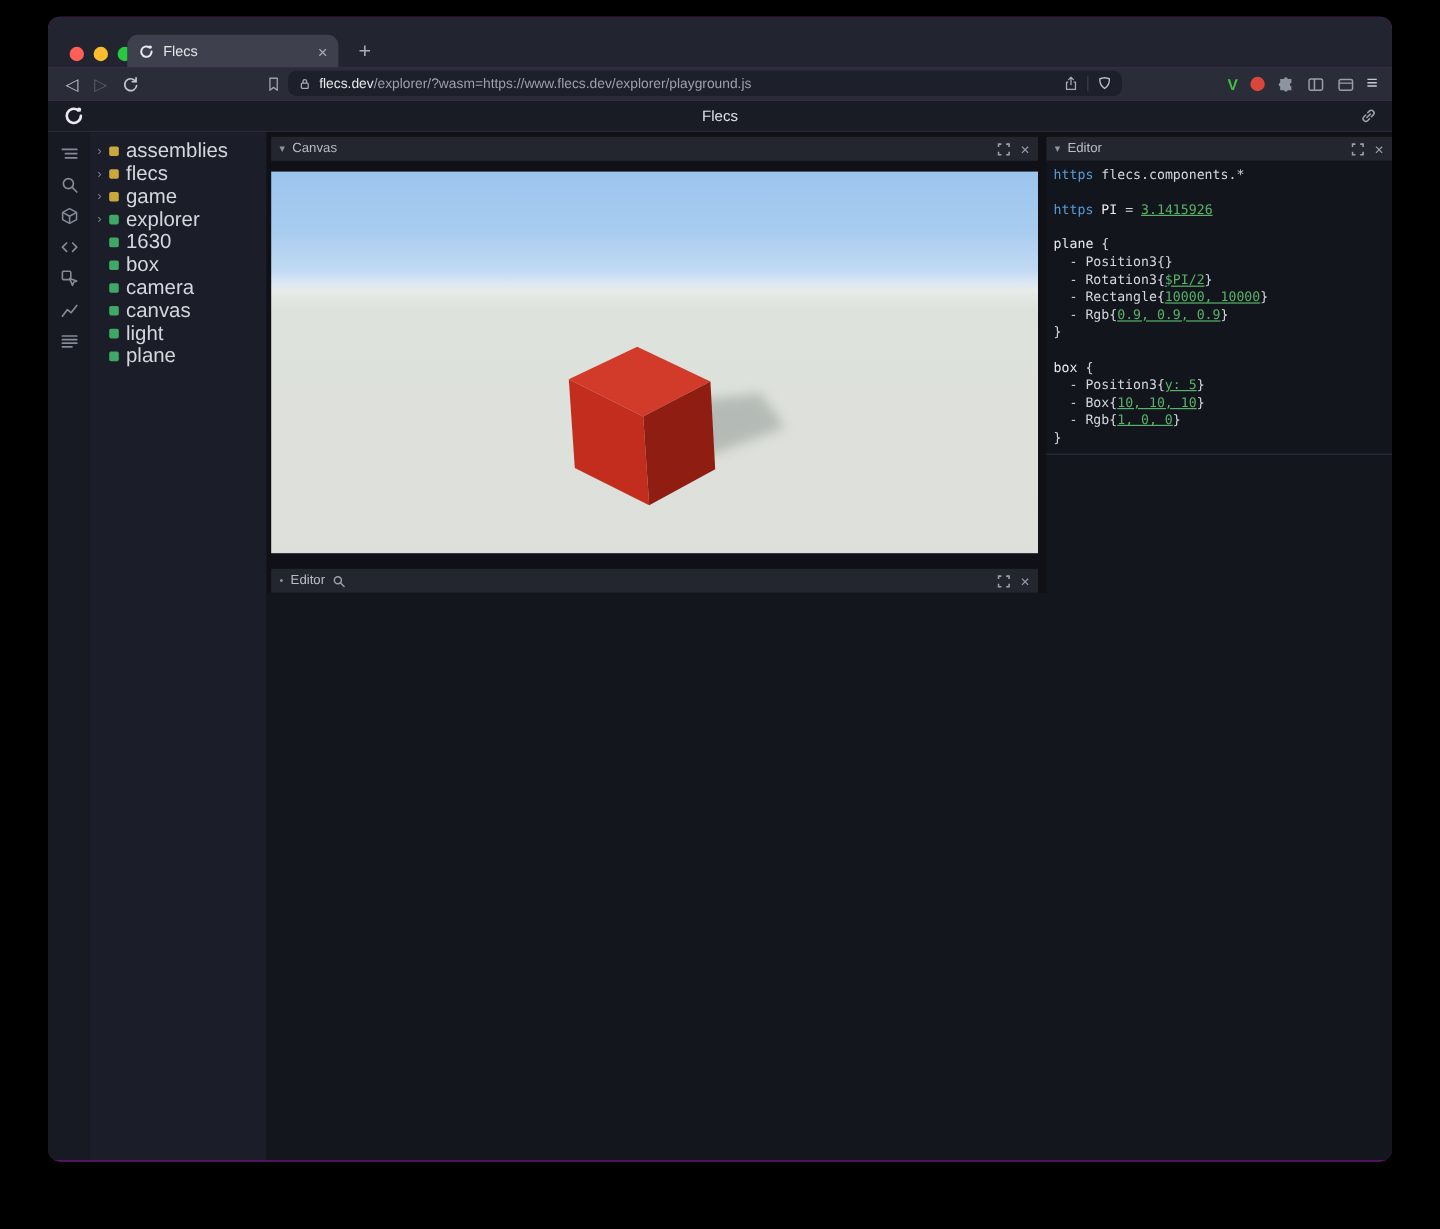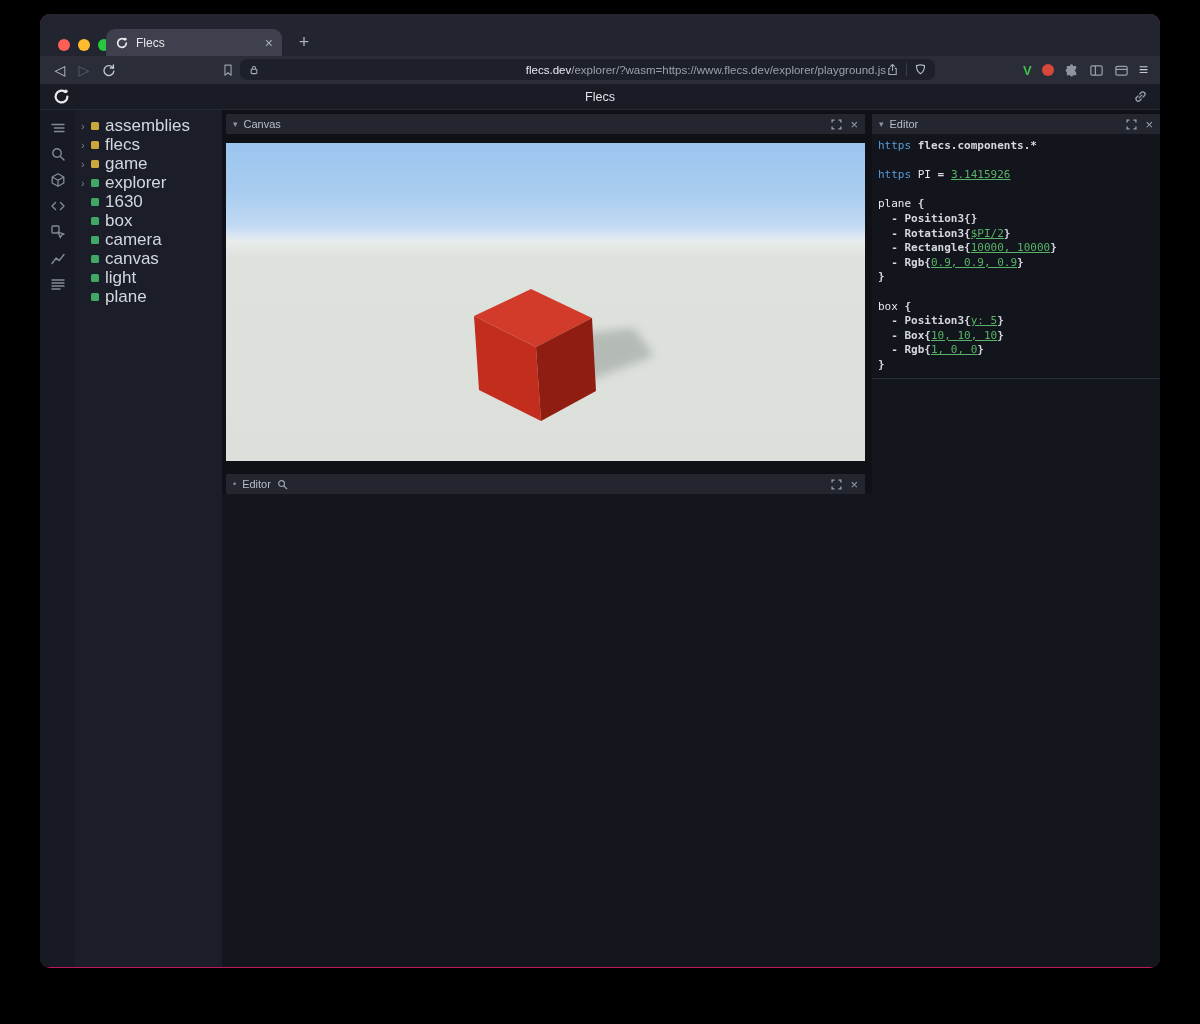--- a/index.html
+++ b/index.html
@@ -1,37 +1,37 @@
 <!DOCTYPE html>
 <html><head>
 <meta charset="utf-8">
 <style>
   * { margin:0; padding:0; box-sizing:border-box; }
   html,body { width:1200px; height:1024px; background:#000; font-family:"Liberation Sans", sans-serif; overflow:hidden; }
-  .window { position:absolute; left:40px; top:14px; width:1120px; height:954px; background:#be185d; border-radius:10px; overflow:hidden; }
+  .window { position:absolute; left:40px; top:14px; width:1120px; height:954px; background:#a21caf; border-radius:10px; overflow:hidden; }
 
   
   .tabbar { position:relative; height:42px; background:#22252f; }
   .traffic { position:absolute; left:18px; top:25px; display:flex; gap:8px; }
   .tdot { width:12px; height:12px; border-radius:50%; }
   .tdot.red { background:#ff5f57; } .tdot.yel { background:#febc2e; } .tdot.grn { background:#28c840; }
   .tab { position:absolute; left:66px; bottom:0; width:176px; height:27px; background:#3e414d; border-radius:9px 9px 0 0; display:flex; align-items:center; padding:0 9px; }
   .tab-title { flex:1; font-size:12px; color:#e4e6ea; margin-left:7px; white-space:nowrap; overflow:hidden; }
   .tab-close { color:#a9adb6; font-size:14px; line-height:1; cursor:default; }
   .newtab { position:absolute; left:252px; bottom:2px; width:24px; height:24px; color:#a9adb6; font-size:18px; display:flex; align-items:center; justify-content:center; }
 
   
   .navbar { position:relative; height:28px; background:#2a2d38; }
   .nav-glyph { position:absolute; top:0; height:28px; display:flex; align-items:center; justify-content:center; width:20px; font-size:14px; }
   .back { left:10px; color:#c3c7d0; }
   .fwd { left:34px; color:#596070; }
   .reload { left:58px; }
   .bmk { left:178px; }
   .urlbar { position:absolute; left:200px; top:3px; width:695px; height:21px; background:#1d202a; border-radius:7px; display:flex; align-items:center; padding:0 8px; }
-  .url-text { font-size:11.5px; margin-left:6px; white-space:nowrap; overflow:hidden; flex:1;text-align:right; }
+  .url-text { font-size:11.5px; margin-left:6px; white-space:nowrap; overflow:hidden; flex:1; }
   .url-host { color:#e7e9ee; }
   .url-path { color:#9ba0ab; }
   .url-div { width:1px; height:13px; background:#3a3e4a; margin:0 7px; }
   .nav-right { position:absolute; right:12px; top:0; height:28px; display:flex; align-items:center; gap:10px; }
   .v-ext { color:#3fc043; font-weight:bold; font-size:13px; }
   .red-ext { width:12px; height:12px; border-radius:50%; background:#d9463a; }
   .menu-glyph { color:#c3c7d0; font-size:16px; }
   .ic { display:inline-flex; align-items:center; justify-content:center; }
   svg { display:block; }
 
@@ -63,21 +63,21 @@
     background:linear-gradient(180deg,#9bc4ee 0%,#a9cdf0 16%,#c2daf3 26%,#dde8f4 29.5%,#e8ecea 31%,#dee2dd 36%,#dcdfda 100%); }
   .scene svg { position:absolute; inset:0; }
   .search-header { left:4px; top:364px; width:639px; }
   .bottom-area { position:absolute; left:0; top:384px; width:938px; height:473px; background:#14161e; }
   .editor-header { left:650px; top:4px; width:288px; }
   .editor-body { position:absolute; left:650px; top:24px; width:288px; background:#13151c; padding:5px 6px; border-bottom:1px solid #2b2f3a; }
   .under-editor { position:absolute; left:650px; top:268px; width:288px; height:116px; background:#14161e; }
   .code-line { font-family:"DejaVu Sans Mono", monospace; font-size:11px; line-height:14.6px; white-space:pre; }
   .c-kw { color:#569cd6; }
   .c-ent { color:#e9ecf1; font-weight:normal; }
-  .c-pl { color:#d4d8de;font-weight:bold; }
+  .c-pl { color:#d4d8de; }
   .c-val { color:#58b368;text-decoration:underline; }
 </style>
 </head>
 <body>
 
 <div class="window">
 
   <div class="tabbar">
     <div class="traffic">
       <span class="tdot red"></span>

